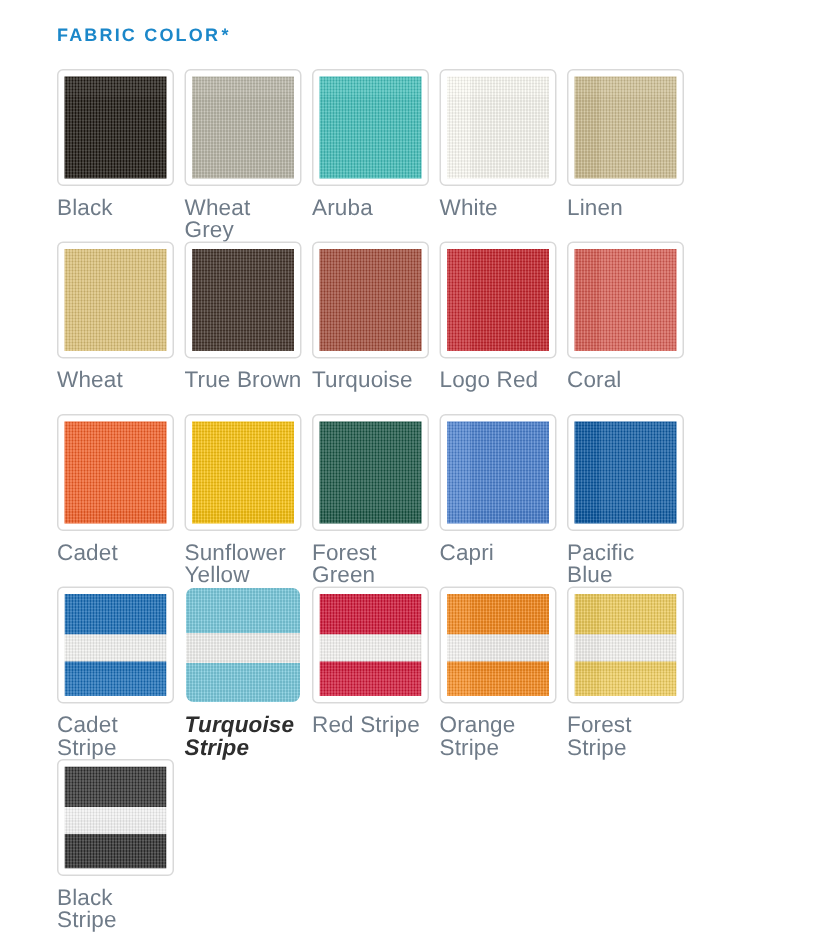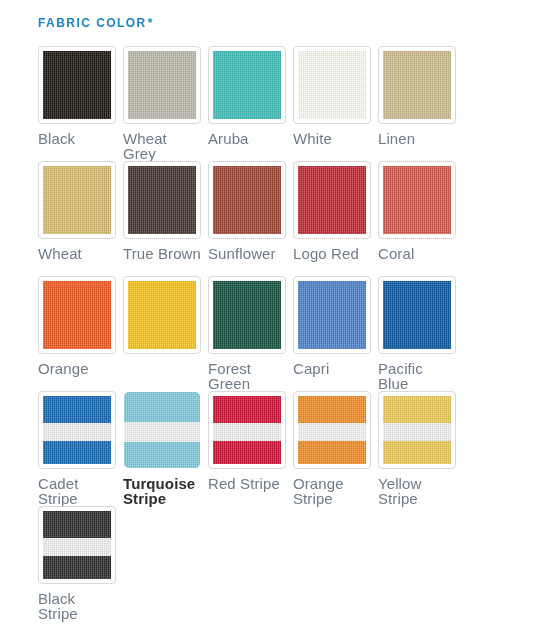--- a/index.html
+++ b/index.html
@@ -104,20 +104,21 @@
     margin-top: 7px;
     font-size: 15px;
     line-height: 15px;
     color: #6f7b88;
     letter-spacing: 0.1px;
     word-spacing: 0;
   }
   .swatch-item.selected .swatch-label {
     color: #2e2e2e;
     font-weight: bold;
+    font-style: italic;
   }
 
   .stripe-band {
     position: absolute;
     left: 0;
     right: 0;
   }
 </style>
 </head>
 <body>
@@ -168,44 +169,45 @@
       <div class="swatch-item">
         <div class="swatch-card">
           <div class="swatch-fill textured" style="background: rgb(66, 51, 42);"></div>
         </div>
         <div class="swatch-label">True Brown</div>
       </div>
       <div class="swatch-item">
         <div class="swatch-card">
           <div class="swatch-fill textured" style="background: rgb(156, 68, 51);"></div>
         </div>
-        <div class="swatch-label">Sunflower</div>
+        <div class="swatch-label">Turquoise</div>
       </div>
       <div class="swatch-item">
         <div class="swatch-card">
           <div class="swatch-fill textured" style="background: rgb(196, 36, 44);"></div>
         </div>
         <div class="swatch-label">Logo Red</div>
       </div>
       <div class="swatch-item">
         <div class="swatch-card">
           <div class="swatch-fill textured" style="background: rgb(212, 89, 79);"></div>
         </div>
         <div class="swatch-label">Coral</div>
       </div>
       <div class="swatch-item">
         <div class="swatch-card">
           <div class="swatch-fill textured" style="background: rgb(239, 90, 33);"></div>
         </div>
-        <div class="swatch-label">Orange</div>
+        <div class="swatch-label">Cadet</div>
       </div>
       <div class="swatch-item">
         <div class="swatch-card">
           <div class="swatch-fill textured" style="background: rgb(249, 195, 16);"></div>
         </div>
+        <div class="swatch-label">Sunflower Yellow</div>
       </div>
       <div class="swatch-item">
         <div class="swatch-card">
           <div class="swatch-fill textured" style="background: rgb(20, 80, 63);"></div>
         </div>
         <div class="swatch-label">Forest Green</div>
       </div>
       <div class="swatch-item">
         <div class="swatch-card">
           <div class="swatch-fill textured" style="background: rgb(74, 127, 205);"></div>
@@ -259,21 +261,21 @@
         <div class="swatch-label">Orange Stripe</div>
       </div>
       <div class="swatch-item">
         <div class="swatch-card">
           <div class="swatch-fill textured" style="background: rgb(243, 242, 239);">
             <div class="stripe-band" style="top: 0%; height: 40%; background: rgb(237, 203, 90);"></div>
             <div class="stripe-band" style="top: 40%; height: 26%; background: rgb(243, 242, 239);"></div>
             <div class="stripe-band" style="top: 66%; height: 34%; background: rgb(237, 203, 90);"></div>
           </div>
         </div>
-        <div class="swatch-label">Yellow Stripe</div>
+        <div class="swatch-label">Forest Stripe</div>
       </div>
       <div class="swatch-item">
         <div class="swatch-card">
           <div class="swatch-fill textured" style="background: rgb(241, 241, 241);">
             <div class="stripe-band" style="top: 0%; height: 40%; background: rgb(43, 43, 43);"></div>
             <div class="stripe-band" style="top: 40%; height: 26%; background: rgb(241, 241, 241);"></div>
             <div class="stripe-band" style="top: 66%; height: 34%; background: rgb(43, 43, 43);"></div>
           </div>
         </div>
         <div class="swatch-label">Black Stripe</div>

